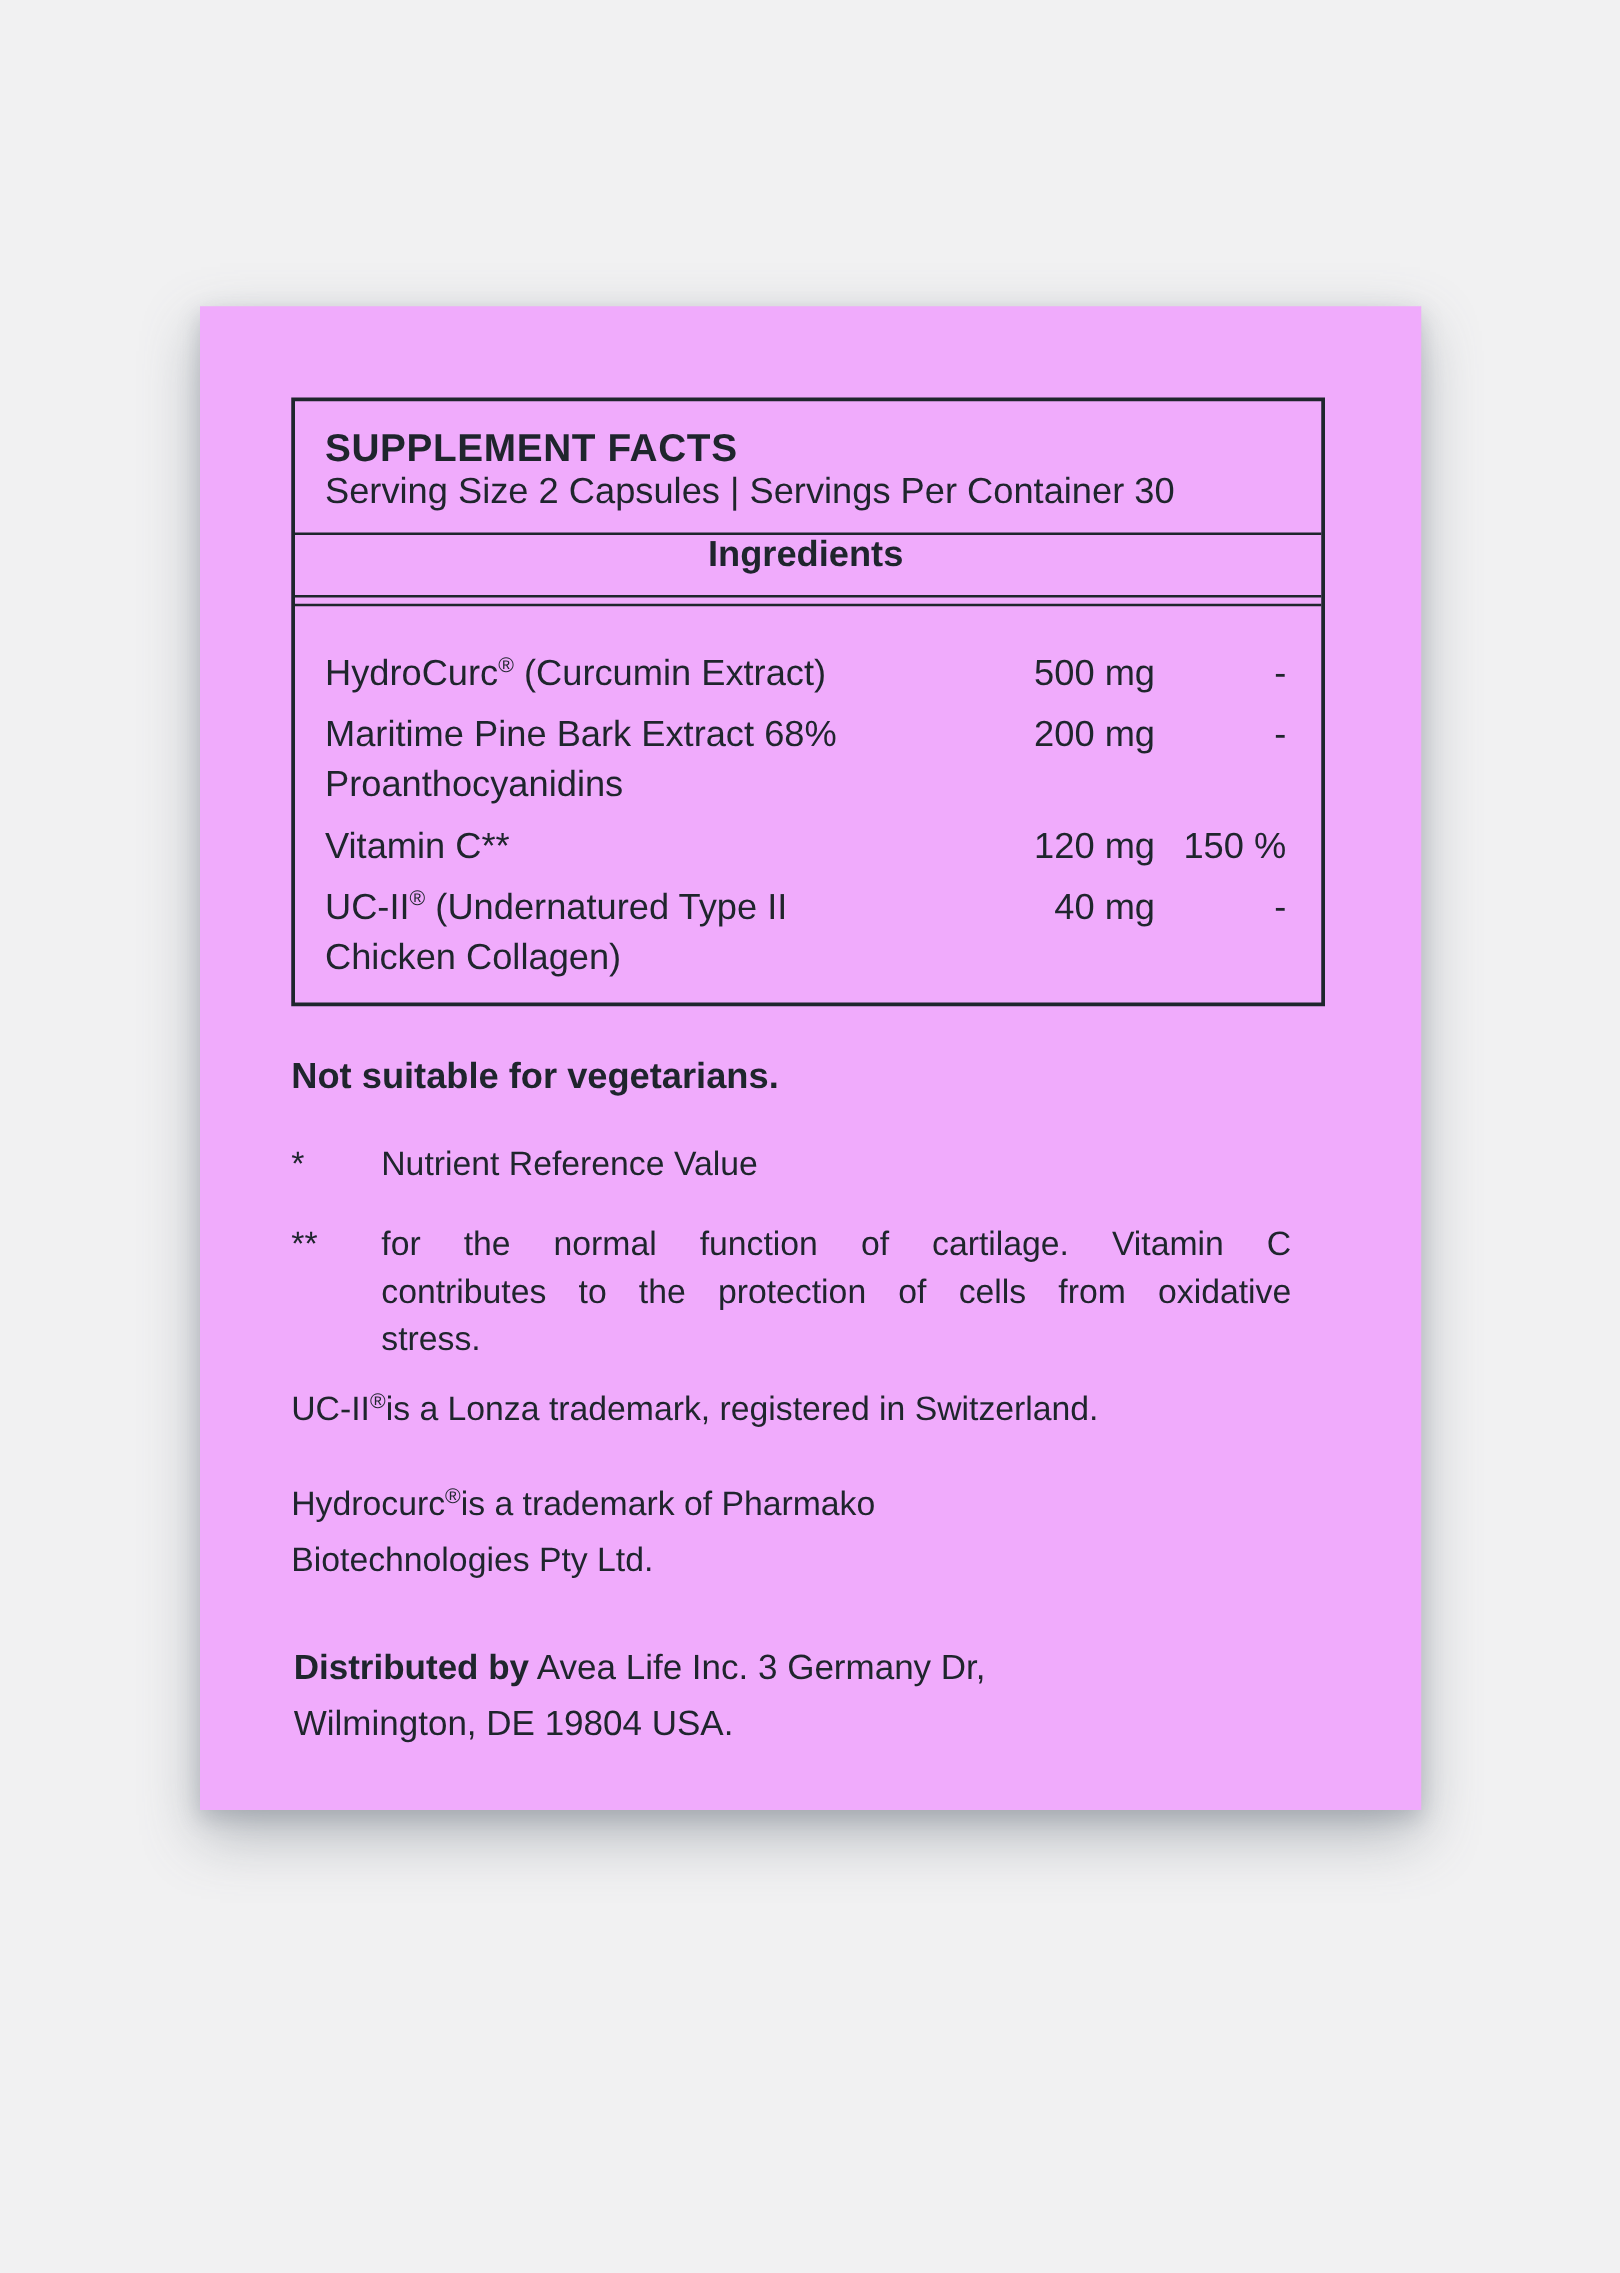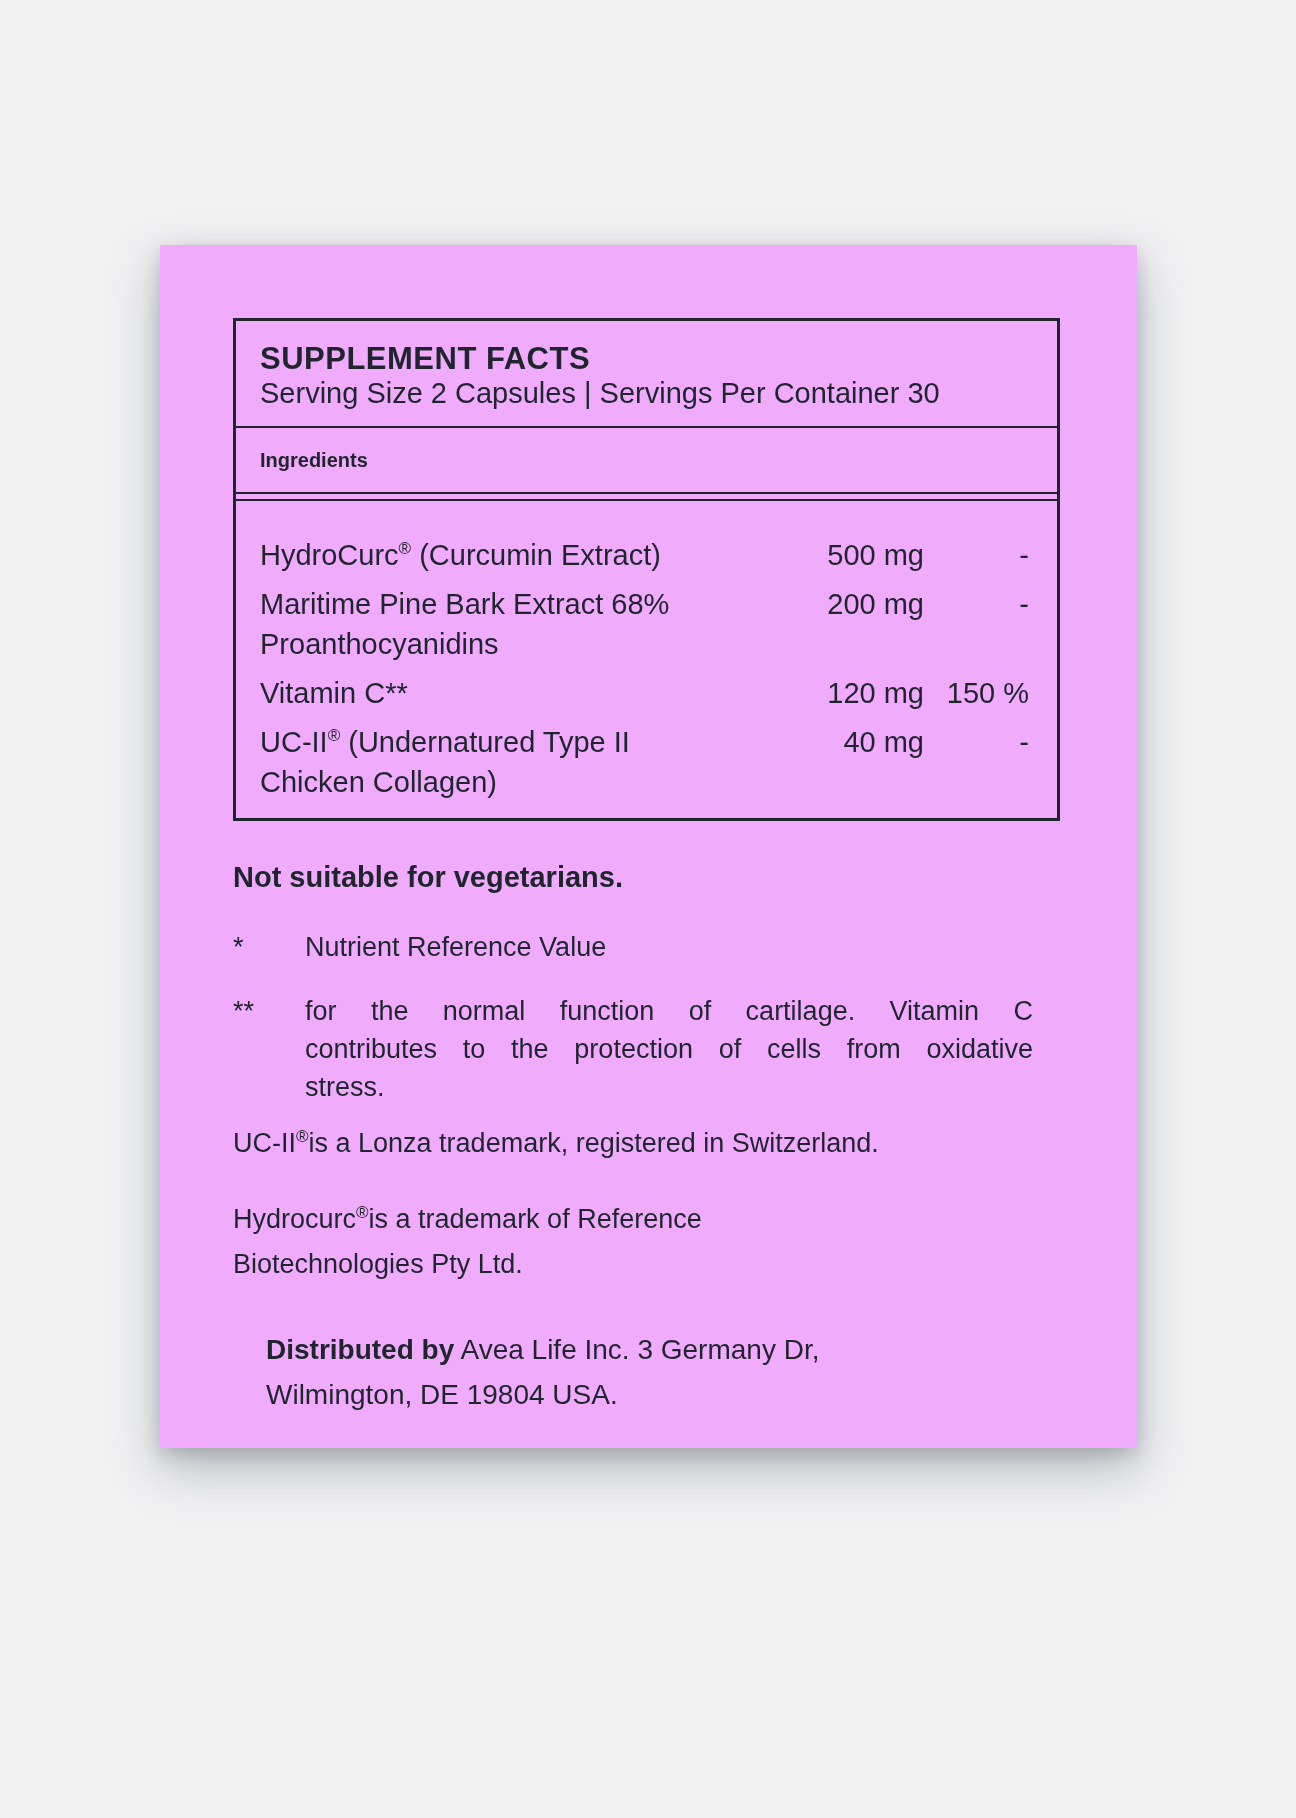--- a/index.html
+++ b/index.html
@@ -22,41 +22,41 @@
   
   .facts {
     margin: 73px 77px 0 73px;
     border: 3px solid #1f252d;
   }
   .facts-header { padding: 20px 28px 16px 24px; border-bottom: 2px solid #1f252d; }
   .facts-title { font-size: 31px; font-weight: bold; letter-spacing: 0.5px; }
   .facts-serving { font-size: 29px; }
   .cols-row {
     display: flex; justify-content: space-between; align-items: center;
-    padding: 0 28px 0 24px; height: 64px;
-    font-size: 20px; font-weight: bold;
+    padding: 0 28px 0 24px; height: 48px;
+    font-size: 29px; font-weight: bold; flex-direction: column;
   }
   .double-rule { height: 5px; border-top: 2px solid #1f252d; border-bottom: 2px solid #1f252d; }
   .facts-body { padding: 34px 28px 16px 24px; }
   .frow { display: flex; align-items: flex-start; font-size: 29px; line-height: 40px; margin-bottom: 9px; }
   .frow:last-child { margin-bottom: 0; }
   .fname { flex: 1; padding-right: 30px; max-width: 480px; }
   .famount { width: 165px; text-align: right; }
   .fnrv { width: 105px; text-align: right; }
   .reg { font-size: 17px; vertical-align: super; line-height: 0; }
   
   .warning { margin: 40px 80px 0 73px; font-size: 29px; font-weight: bold; }
   .fn { display: flex; margin: 38px 104px 0 73px; font-size: 27px; line-height: 30px; }
   .fn.multi { margin-top: 30px; line-height: 38px; }
   .fn-marker { width: 72px; flex: none; }
   .fn-text { flex: 1; }
   .just { text-align: justify; text-align-last: justify; }
   .tm-line { margin: 22px 60px 0 73px; font-size: 27px; }
   .tm-block { margin: 38px 60px 0 73px; font-size: 27px; line-height: 45px; }
-  .dist { margin: 40px 60px 0 106px; font-size: 28px; line-height: 45px; }
+  .dist { margin: 40px 60px 0 75px; font-size: 28px; line-height: 45px; }
   .b { font-weight: bold; }
 </style>
 </head>
 <body>
 
 <div class="card">
 
   <div class="facts">
     <div class="facts-header">
       <div class="facts-title">SUPPLEMENT FACTS</div>
@@ -106,17 +106,17 @@
     <div class="fn-marker">**</div>
     <div class="fn-text">
       <div class="just">for the normal function of cartilage. Vitamin C</div>
       <div class="just">contributes to the protection of cells from oxidative</div>
       <div>stress.</div>
     </div>
   </div>
 
   <div class="tm-line"><span>UC-II</span><sup class="reg">®</sup><span>is a Lonza trademark, registered in Switzerland.</span></div>
 
-  <div class="tm-block"><span>Hydrocurc</span><sup class="reg">®</sup><span>is a trademark of Reference</span><br><span>Biotechnologies Pty Ltd.</span></div>
+  <div class="tm-block"><span>Hydrocurc</span><sup class="reg">®</sup><span>is a trademark of Pharmako</span><br><span>Biotechnologies Pty Ltd.</span></div>
 
   <div class="dist"><span class="b">Distributed by</span><span> Avea Life Inc. 3 Germany Dr,</span><br><span>Wilmington, DE 19804 USA.</span></div>
 
 </div>
 
 </body></html>

